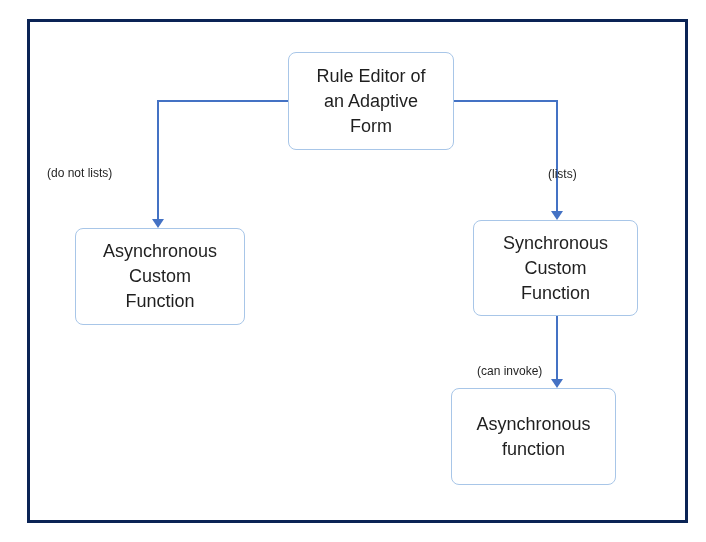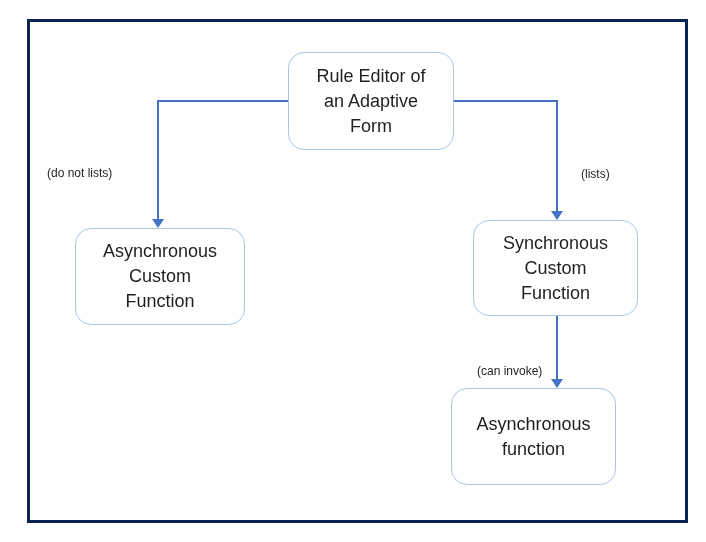--- a/index.html
+++ b/index.html
@@ -25,21 +25,21 @@
     position: absolute;
     left: 27px; top: 19px;
     width: 661px; height: 504px;
     border: 3px solid var(--frame);
     background: transparent;
   }
   .node {
     position: absolute;
     background: #ffffff;
     border: 1.5px solid var(--node-border);
-    border-radius: 16px;
+    border-radius: 8px;
     display: flex;
     align-items: center;
     justify-content: center;
     text-align: center;
     color: var(--text);
     font-size: 18px;
     line-height: 25px;
   }
   .node-rule-editor   { left: 288px; top: 52px;  width: 166px; height: 98px; padding: 0 24px; }
   .node-async-custom  { left: 75px;  top: 228px; width: 170px; height: 97px; padding: 0 40px; }
@@ -67,21 +67,21 @@
   .arrow-b { left: 551px; top: 211px; }
   .arrow-c { left: 551px; top: 379px; }
 
   .edge-label {
     position: absolute;
     font-size: 12px;
     color: var(--text);
     white-space: nowrap;
   }
   .label-do-not-lists { left: 47px;  top: 166px; }
-  .label-lists        { left: 581px; top: 167px; }
+  .label-lists        { left: 548px; top: 167px; }
   .label-can-invoke   { left: 477px; top: 364px; }
 </style>
 </head>
 <body>
 
 <div class="canvas">
 
   <div class="frame"></div>
 
   <div class="node node-rule-editor">Rule Editor of an Adaptive Form</div>

